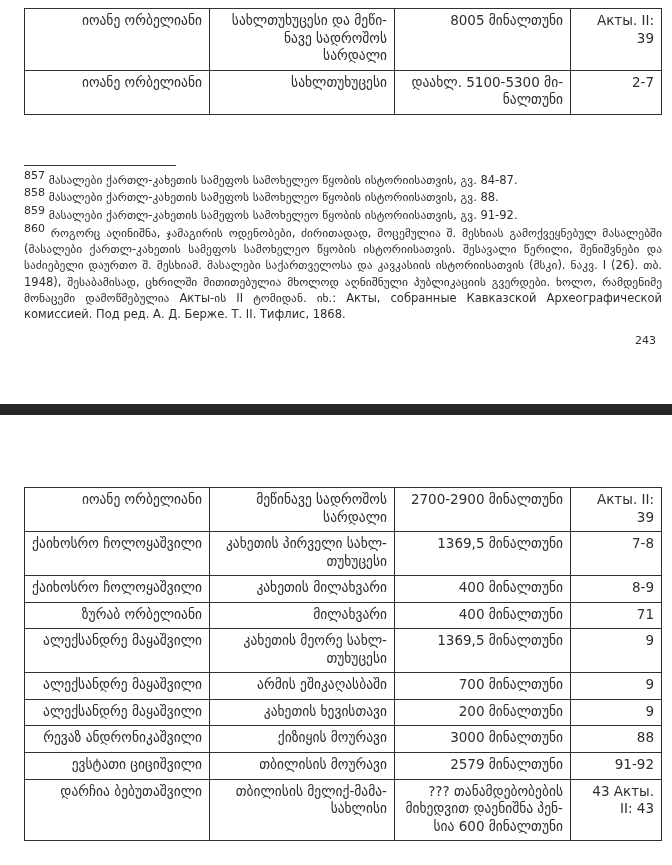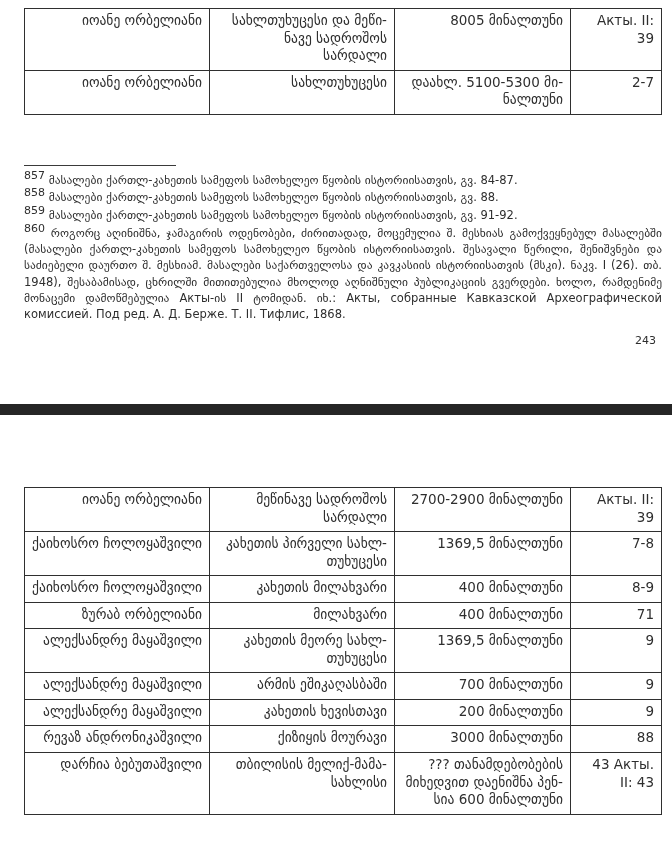--- a/index.html
+++ b/index.html
@@ -124,19 +124,25 @@
     <td>200 მინალთუნი</td>
     <td>9</td>
   </tr>
   <tr>
     <td>რევაზ ანდრონიკაშვილი</td>
     <td>ქიზიყის მოურავი</td>
     <td>3000 მინალთუნი</td>
     <td>88</td>
   </tr>
   <tr>
+    <td>ევსტათი ციციშვილი</td>
+    <td>თბილისის მოურავი</td>
+    <td>2579 მინალთუნი</td>
+    <td>91-92</td>
+  </tr>
+  <tr>
     <td>დარჩია ბებუთაშვილი</td>
     <td>თბილისის მელიქ-მამა-სახლისი</td>
     <td>??? თანამდებობების მიხედვით დაენიშნა პენ-სია 600 მინალთუნი</td>
     <td>43 Акты. II: 43</td>
   </tr>
 </tbody>
   </table>
 
 </body></html>

